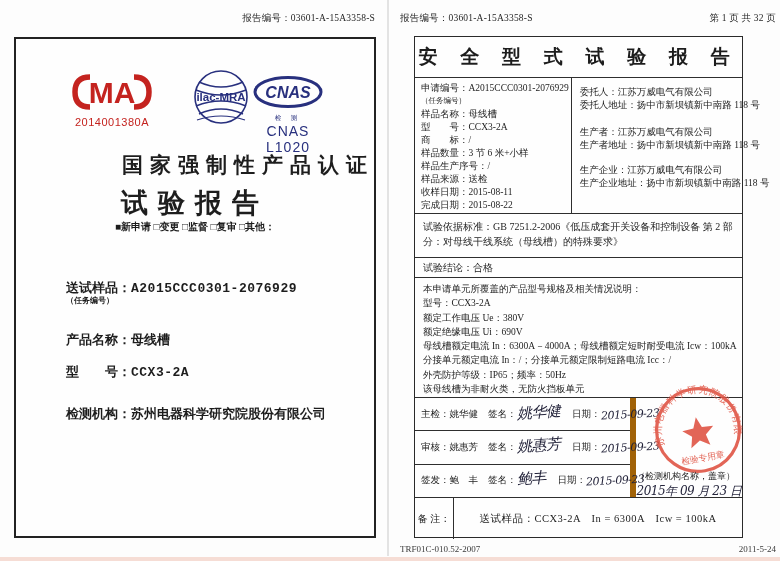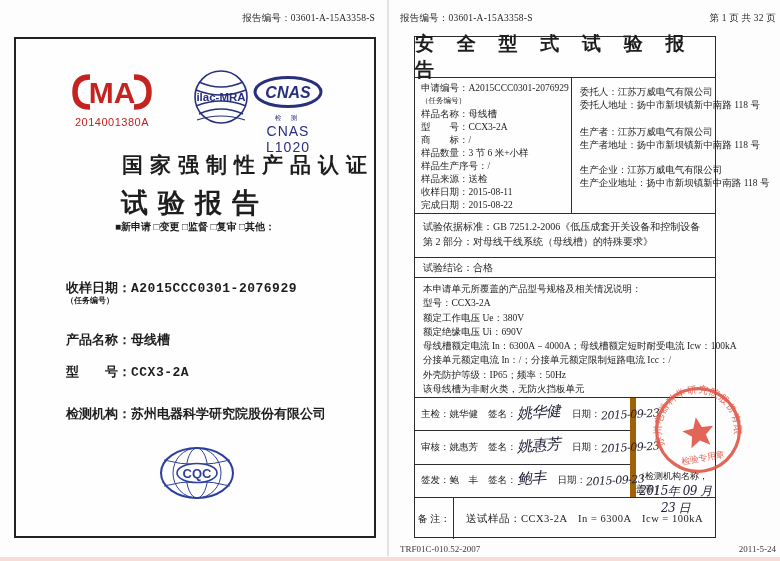--- a/index.html
+++ b/index.html
@@ -40,21 +40,21 @@
   .l-checks { position:absolute; top:181px; left:0; width:100%; text-align:center;
     font-size:10px; font-weight:600; }
   .l-field { position:absolute; left:50px; font-size:13px; font-weight:600; }
   .l-field .val { font-weight:600; }
   .l-field .mono { font-family:"Liberation Mono","DejaVu Sans Mono",monospace;
     font-weight:700; letter-spacing:0.5px; }
   .l-note { position:absolute; left:50px; font-size:8px; font-weight:600; }
   .logo-cqc { position:absolute; left:141px; top:406px; width:80px; text-align:center; }
 
   
-  .right-page { position:absolute; left:414px; top:36px; width:302px; height:502px;
+  .right-page { position:absolute; left:414px; top:36px; width:329px; height:502px;
     border:1.5px solid #2a2a2a; background:#fefefe; font-size:9.5px; }
   .r-row { position:absolute; left:0; width:100%; border-bottom:1px solid #2e2e2e; }
   .r-title { top:0; height:41px; display:flex; align-items:center; justify-content:center;
     font-size:19px; font-weight:700; letter-spacing:9px; }
   .r-info { top:41px; height:136px; display:flex; }
   .r-info-left { width:161px; border-right:1px solid #2e2e2e; padding:4px 2px 2px 6px;
     display:flex; flex-direction:column; justify-content:space-between; }
   .r-info-right { flex:1; padding:8px 4px 6px 8px; display:flex; flex-direction:column; }
   .r-info-left .line { line-height:12px; white-space:nowrap; }
   .r-info-left .small { font-size:7.5px; }
@@ -133,44 +133,33 @@
     </svg>
     <div class="cnas-sub1">检 测</div>
     <div class="cnas-sub2">CNAS L1020</div>
   </div>
 
   <div class="l-title1">国家强制性产品认证</div>
   <div class="l-title2">试验报告</div>
   <div class="l-checks">■新申请 □变更 □监督 □复审 □其他：</div>
 
   <div class="l-field" style="top:240px;">
-    <span>收样日期：</span><span class="mono">A2015CCC0301-2076929</span>
+    <span>送试样品：</span><span class="mono">A2015CCC0301-2076929</span>
   </div>
   <div class="l-note" style="top:256px;">（任务编号）</div>
   <div class="l-field" style="top:292px;">
     <span>产品名称：</span><span class="val">母线槽</span>
   </div>
   <div class="l-field" style="top:324px;">
     <span>型　　号：</span><span class="mono">CCX3-2A</span>
   </div>
   <div class="l-field" style="top:366px;">
     <span>检测机构：</span><span class="val">苏州电器科学研究院股份有限公司</span>
   </div>
 
-  <div class="logo-cqc">
-    <svg width="78" height="56" viewBox="0 0 78 56">
-      <ellipse cx="39" cy="28" rx="36" ry="25" fill="none" stroke="#2b3f9e" stroke-width="2"></ellipse>
-      <ellipse cx="39" cy="28" rx="24" ry="25" fill="none" stroke="#2b3f9e" stroke-width="1"></ellipse>
-      <ellipse cx="39" cy="28" rx="11" ry="25" fill="none" stroke="#2b3f9e" stroke-width="1"></ellipse>
-      <path d="M 6,15 Q 39,24 72,15" fill="none" stroke="#2b3f9e" stroke-width="1"></path>
-      <path d="M 6,41 Q 39,32 72,41" fill="none" stroke="#2b3f9e" stroke-width="1"></path>
-      <ellipse cx="39" cy="28" rx="20" ry="9.5" fill="#ffffff" stroke="#2b3f9e" stroke-width="1.6"></ellipse>
-      <text x="39" y="33" text-anchor="middle" font-size="13" font-weight="bold" fill="#2b3f9e">CQC</text>
-    </svg>
-  </div>
 </div>
 
 <div class="right-page">
 
   <div class="r-row r-title">安 全 型 式 试 验 报 告</div>
 
   <div class="r-row r-info">
     <div class="r-info-left">
       <div class="line">申请编号：A2015CCC0301-2076929</div>
       <div class="line small">（任务编号）</div>

